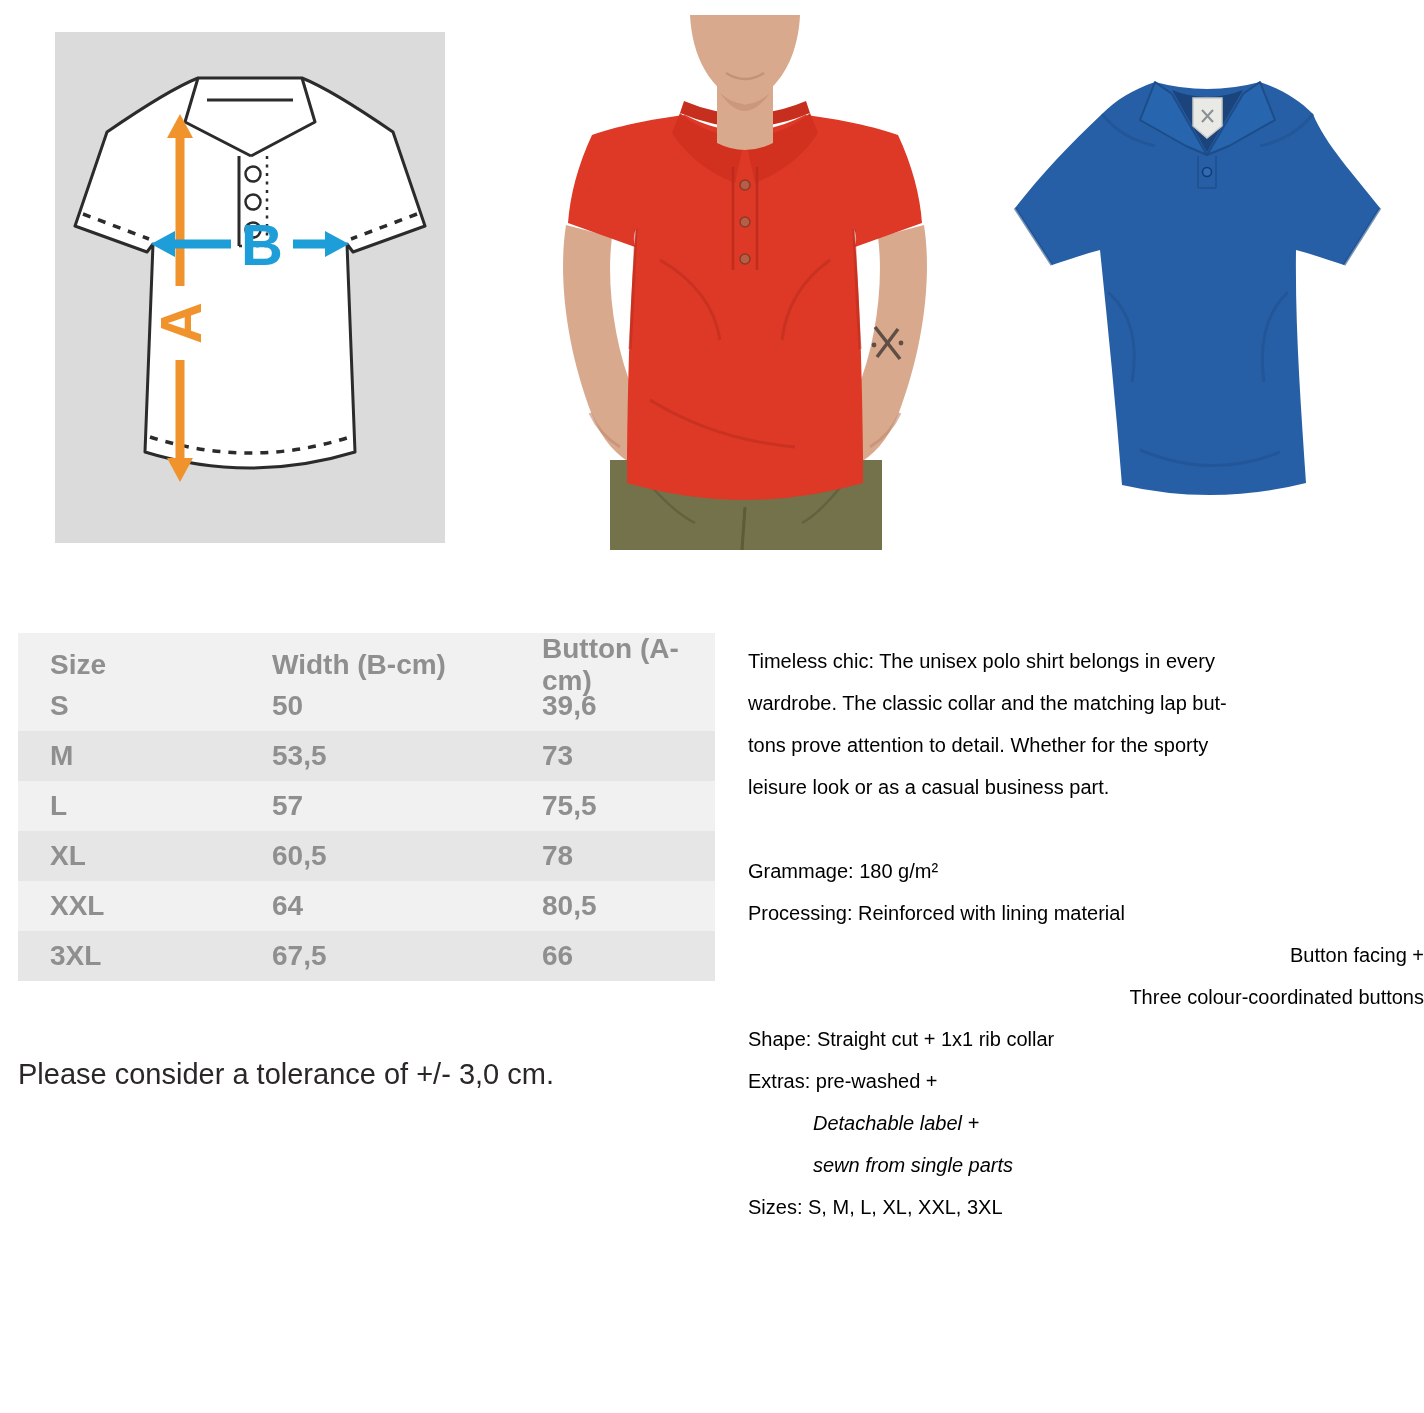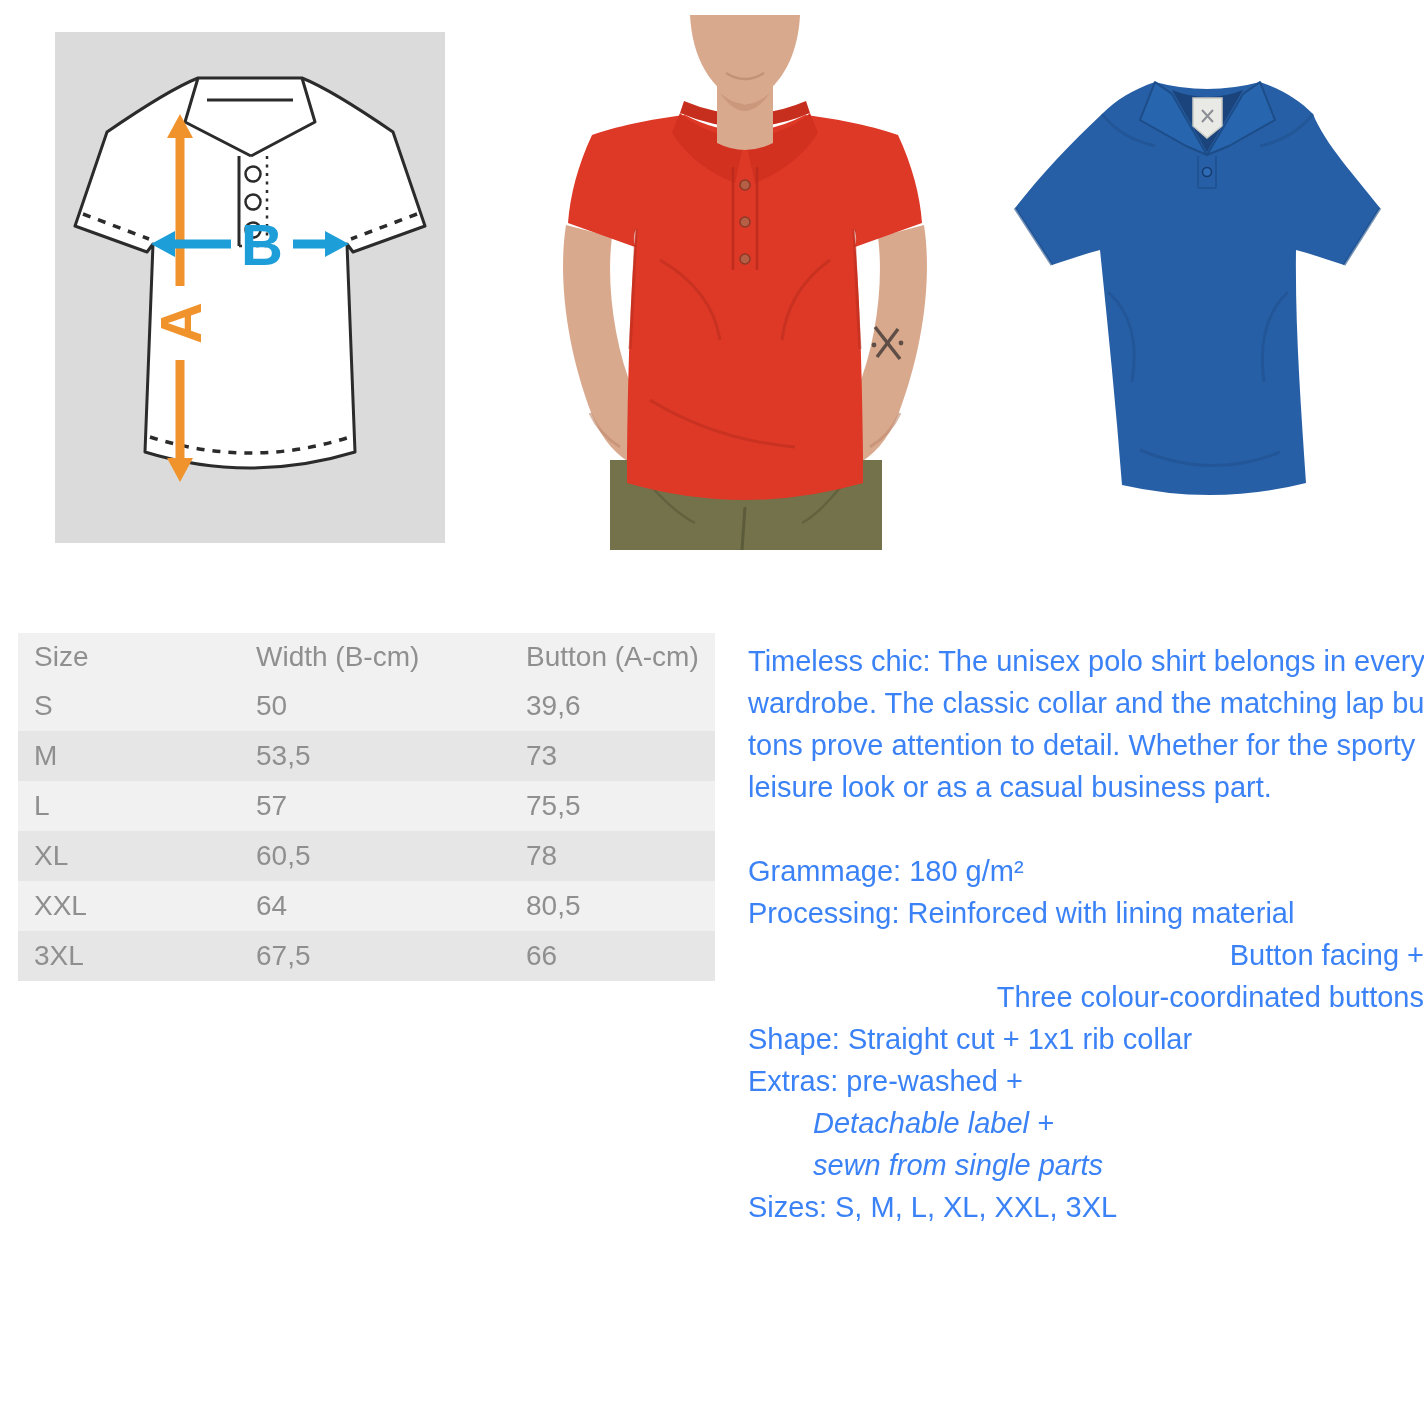--- a/index.html
+++ b/index.html
@@ -11,30 +11,30 @@
   
   .diagram-box { position:absolute; left:55px; top:32px; width:390px; height:511px; background:#dbdbdb; }
   .model-box   { position:absolute; left:530px; top:15px; width:430px; height:542px; }
   .blue-box    { position:absolute; left:990px; top:60px; width:415px; height:465px; }
   .diagram-box svg, .model-box svg, .blue-box svg { display:block; width:100%; height:100%; }
 
   
   .size-table { position:absolute; left:18px; top:633px; width:697px; background:#f2f1f1;
                 color:#8f8f8f; font-size:28px; }
   .t-row { display:grid; grid-template-columns:222px 270px 1fr; align-items:center;
-           height:50px; padding-left:16px; }
+           height:50px; padding-left:32px;font-weight:bold; }
   .t-row.alt { background:#e7e6e6; }
   .t-header { height:48px; }
 
   
   .tolerance { position:absolute; left:18px; top:1058px; font-size:29px; color:#2b2728; }
 
   
   .description { position:absolute; left:748px; top:640px; width:676px;
-                 font-size:29px; line-height:42px; color:#3b82f6; }
+                 font-size:20px; line-height:42px; color:#000000; }
   .desc-line { white-space:nowrap; }
   .spacer { height:42px; }
   .ind-1 { padding-left:65px;font-style:italic; }   
   .ind-2 { padding-left:118px;text-align:right; }  
 </style>
 </head>
 <body>
 
 <div class="page">
 
@@ -211,20 +211,21 @@
       <div>64</div>
       <div>80,5</div>
     </div>
     <div class="t-row alt">
       <div>3XL</div>
       <div>67,5</div>
       <div>66</div>
     </div>
   </div>
 
+  <div class="tolerance">Please consider a tolerance of +/- 3,0 cm.</div>
 
   <div class="description">
     <div class="desc-line">Timeless chic: The unisex polo shirt belongs in every</div>
     <div class="desc-line">wardrobe. The classic collar and the matching lap but-</div>
     <div class="desc-line">tons prove attention to detail. Whether for the sporty</div>
     <div class="desc-line">leisure look or as a casual business part.</div>
     <div class="spacer"></div>
     <div class="desc-line">Grammage: 180 g/m²</div>
     <div class="desc-line">Processing: Reinforced with lining material</div>
     <div class="desc-line ind-2">Button facing +</div>

